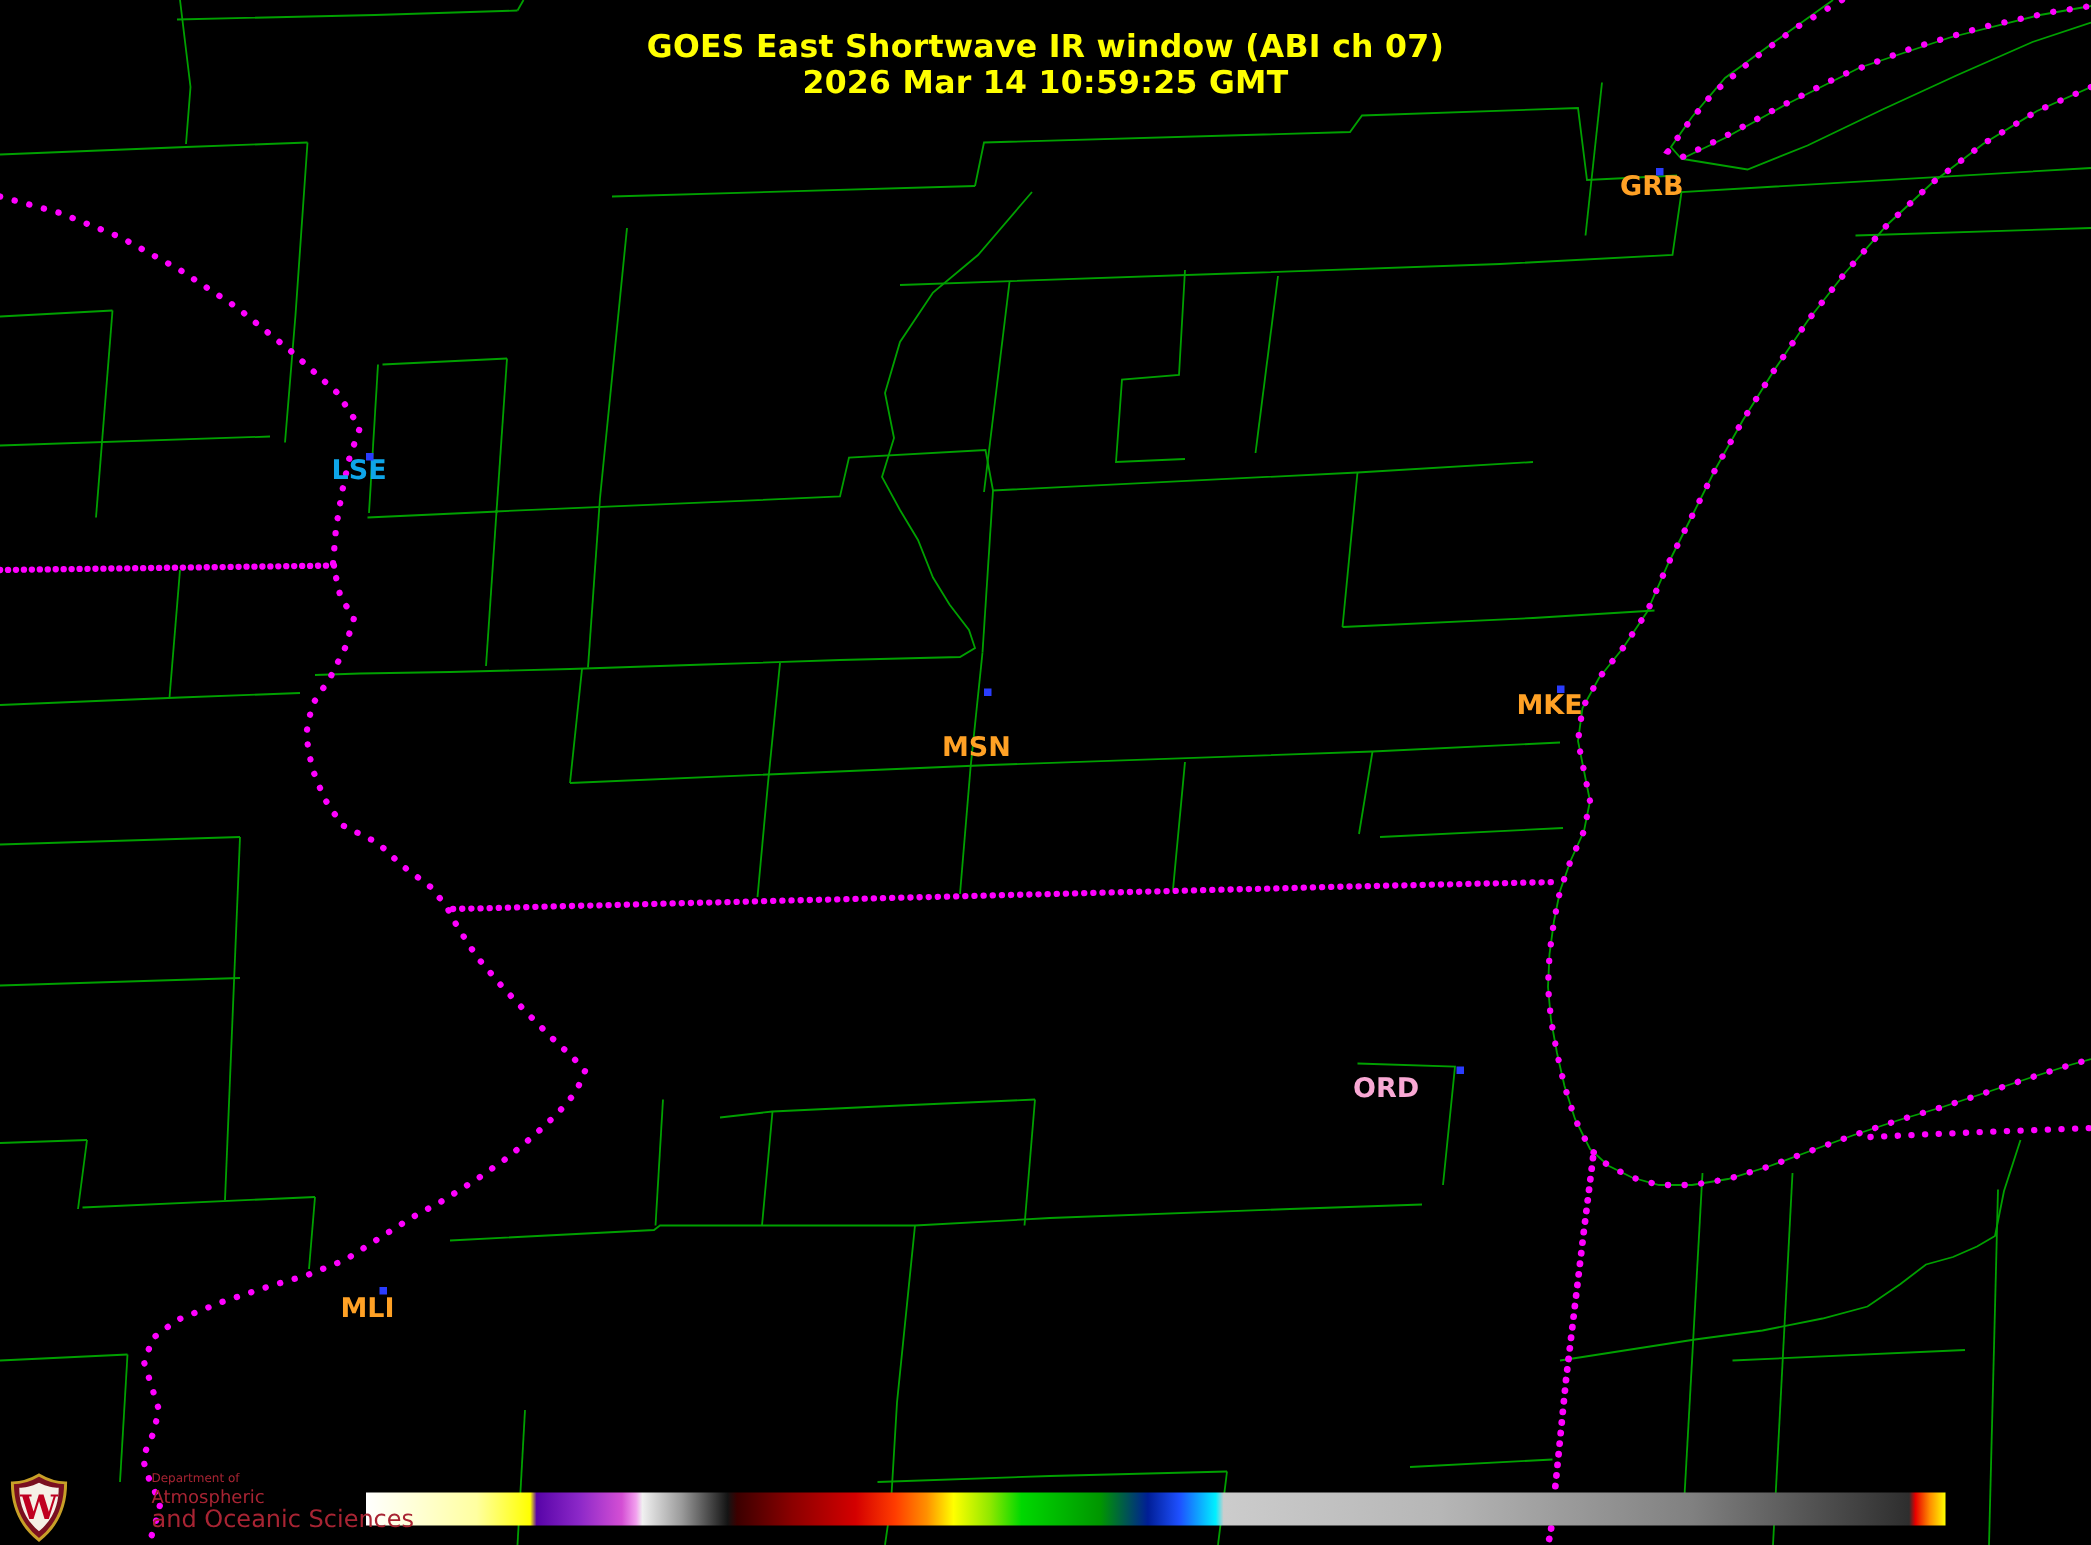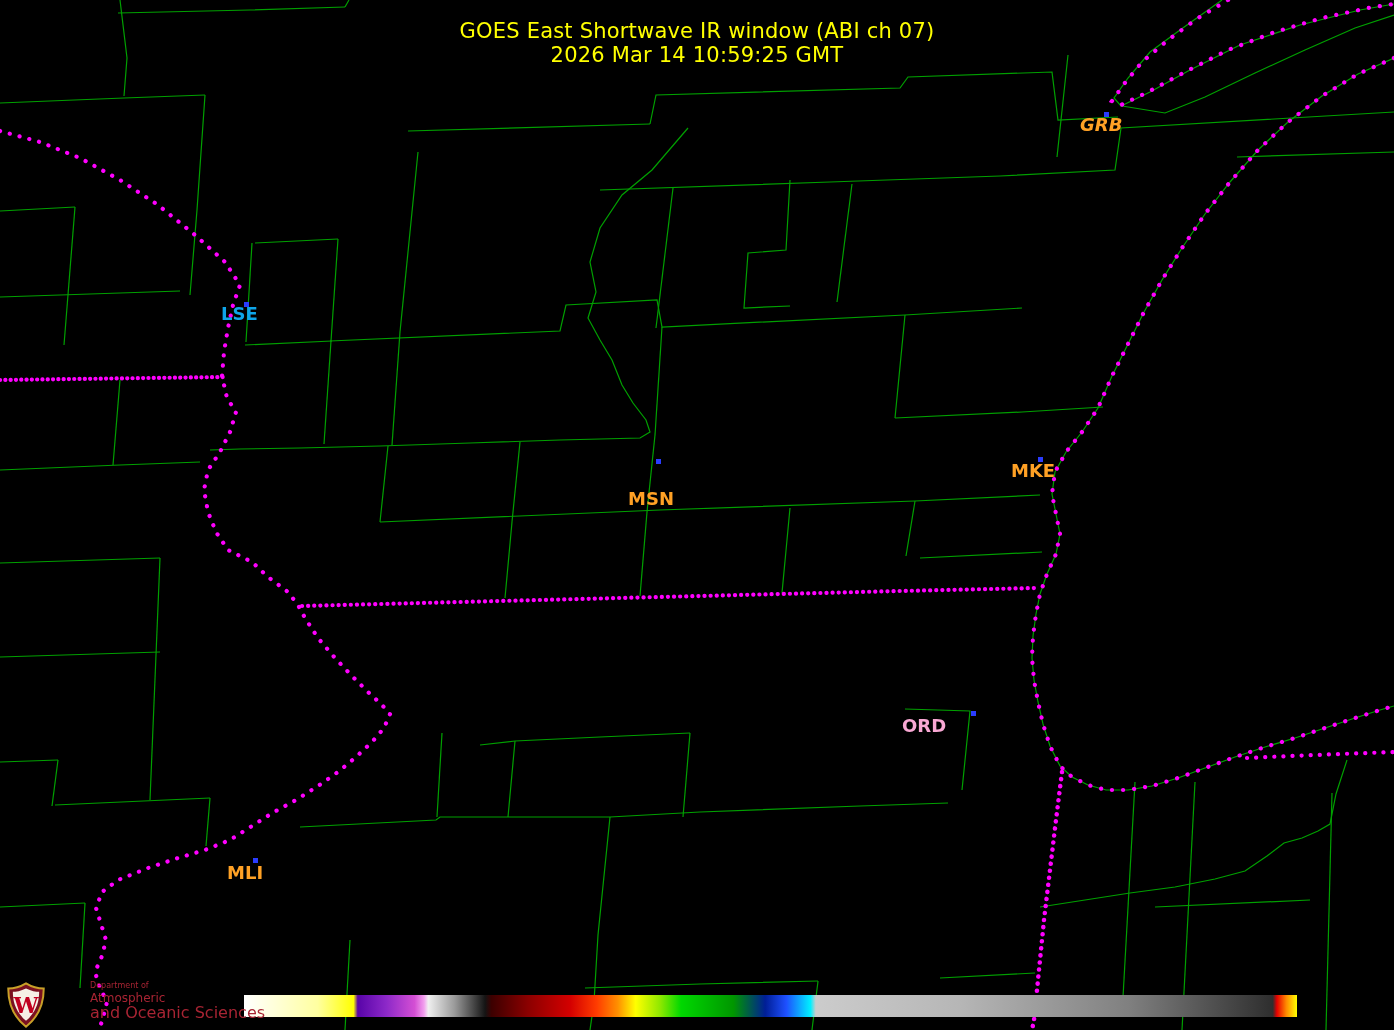--- a/index.html
+++ b/index.html
@@ -1,25 +1,25 @@
 <!DOCTYPE html>
 <html><head>
 <meta charset="utf-8">
 <style>
   html,body{margin:0;padding:0;background:#000;}
   #app{position:relative;width:1394px;height:1030px;background:#000;overflow:hidden;
        font-family:"DejaVu Sans","Liberation Sans",sans-serif;}
   #map-svg{position:absolute;left:0;top:0;}
   #title-block{position:absolute;left:0;top:19px;width:100%;text-align:center;
-       color:#ffff00;font-weight:normal;font-size:21px;line-height:24px;letter-spacing:.2px;}
+       color:#ffff00;font-weight:bold;font-size:21px;line-height:24px;letter-spacing:.2px;}
   .station-label{position:absolute;color:#ffa125;font-weight:bold;font-size:18px;line-height:18px;}
   .station-dot{position:absolute;width:5px;height:5px;background:#2a3cff;}
   #colorbar{position:absolute;}
   #logo{position:absolute;left:6px;top:982px;display:flex;align-items:flex-start;}
-  #logo-text{margin-left:44px;color:#a82433;line-height:1;}
+  #logo-text{margin-left:55px;color:#a82433;line-height:1;}
   #logo-dept{font-size:8px;margin-bottom:2px;}
   #logo-line2{font-size:12px;margin-bottom:1px;}
   #logo-line3{font-size:16px;text-align:center;}
 </style>
 </head>
 <body>
 
 <div id="app">
 
   <svg id="map-svg" width="1394" height="1030" viewBox="0 0 1394 1030">
@@ -105,21 +105,21 @@
         <polyline points="1247,758 1290,756 1340,754 1394,752" fill="none" stroke="#ff00ff" stroke-width="4.2" stroke-linecap="round" stroke-dasharray="0.1 9"></polyline>
       </g>
     </svg>
 
   <div id="title-block" style="color: rgb(255, 255, 0);">
     <div>GOES East Shortwave IR window (ABI ch 07)</div>
     <div>2026 Mar 14  10:59:25 GMT</div>
   </div>
 
   <div id="stations">
-      <div class="station-label" style="left: 1080px; top: 116px; color: rgb(255, 161, 37); font-style: italic;">GRB</div>
+      <div class="station-label" style="left: 1080px; top: 116px; color: rgb(255, 161, 37);">GRB</div>
       <div class="station-dot" style="left: 1104px; top: 112px; background: rgb(42, 60, 255);"></div>
       <div class="station-label" style="left: 221px; top: 305px; color: #0ea5e9;">LSE</div>
       <div class="station-dot" style="left: 244px; top: 302px; background: rgb(42, 60, 255);"></div>
       <div class="station-label" style="left: 628px; top: 490px; color: rgb(255, 161, 37);">MSN</div>
       <div class="station-dot" style="left: 656px; top: 459px; background: rgb(42, 60, 255);"></div>
       <div class="station-label" style="left: 1011px; top: 462px; color: rgb(255, 161, 37); text-align: center;">MKE</div>
       <div class="station-dot" style="left: 1038px; top: 457px; background: rgb(42, 60, 255);"></div>
       <div class="station-label" style="left: 902px; top: 717px; color: #f9a8d4;">ORD</div>
       <div class="station-dot" style="left: 971px; top: 711px; background: rgb(42, 60, 255);"></div>
       <div class="station-label" style="left: 227px; top: 864px; color: rgb(255, 161, 37);">MLI</div>

